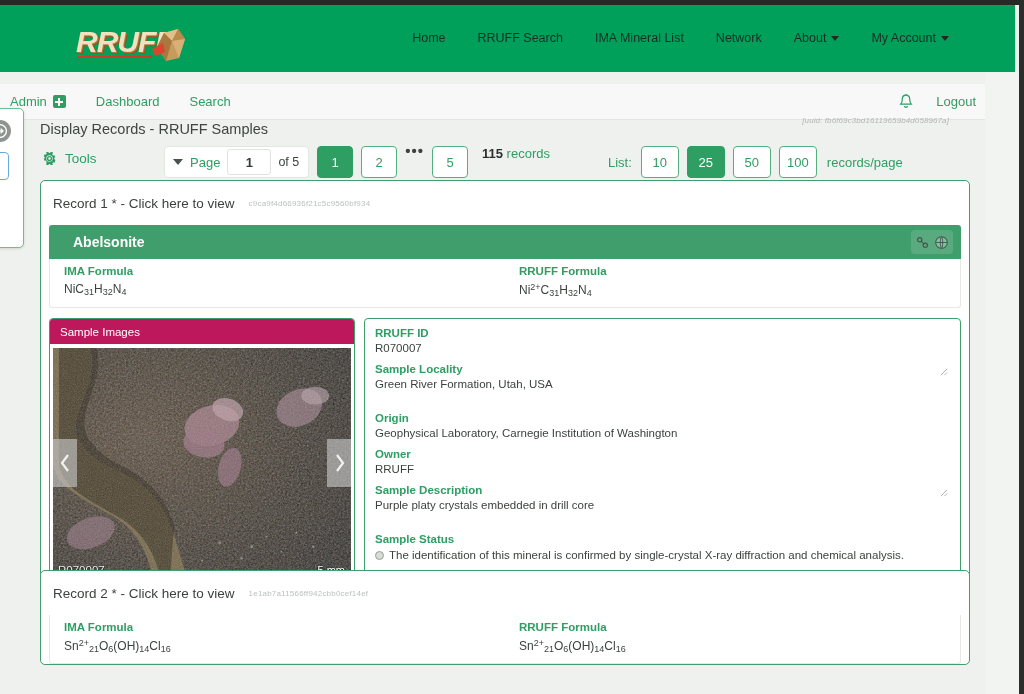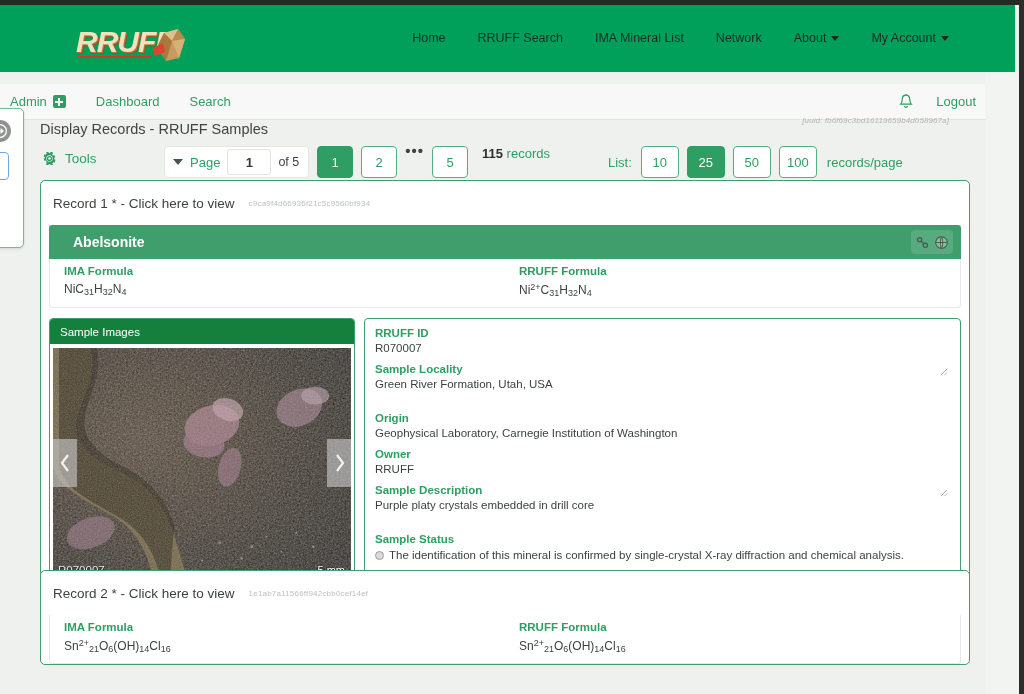--- a/index.html
+++ b/index.html
@@ -143,21 +143,21 @@
   }
   .fcol { width:50%; padding-left:14px; }
   .flabel { color:#2e9e63; font-size:11.5px; font-weight:bold; margin-bottom:5px; }
   .fvalue { color:#3b413d; font-size:12px; }
   .fvalue sub { font-size:9px; vertical-align:-2px; }
   .fvalue sup { font-size:9px; vertical-align:4px; }
 
   
   .body-row { display:flex; gap:9px; padding:10px 8px 10px 8px; }
   .img-panel { width:306px; border:1px solid #3f9e6b; border-radius:4px; overflow:hidden; background:#fff; }
-  .img-head { height:25px; background:#15803d; color:#fff; font-size:11.5px; display:flex; align-items:center; padding-left:10px; }
+  .img-head { height:25px; background:#be185d; color:#fff; font-size:11.5px; display:flex; align-items:center; padding-left:10px; }
   .img-stage { position:relative; height:230px; margin:4px 3px 3px 3px; overflow:hidden; }
   .rock { position:absolute; inset:0; }
   .img-nav {
     position:absolute; top:50%; transform:translateY(-50%);
     width:24px;height:48px;background:rgba(200,200,200,.62);
     display:flex;align-items:center;justify-content:center; cursor:pointer;
   }
   .img-nav.l { left:0; } .img-nav.r { right:0; }
   .img-id { position:absolute; left:5px; bottom:2px; color:#e9e9e9; font-size:11.5px; text-shadow:0 1px 2px #000; }
   .img-scale { position:absolute; right:6px; bottom:2px; color:#fff; font-size:11px; text-shadow:0 1px 2px #000; }

